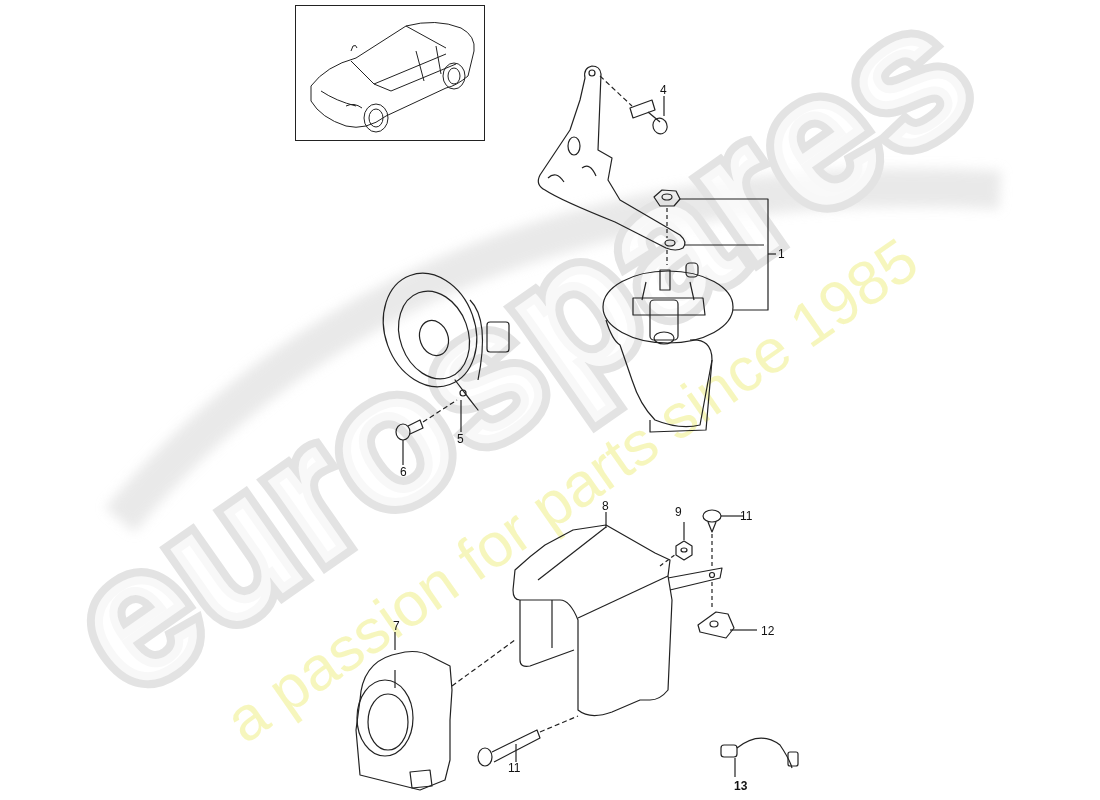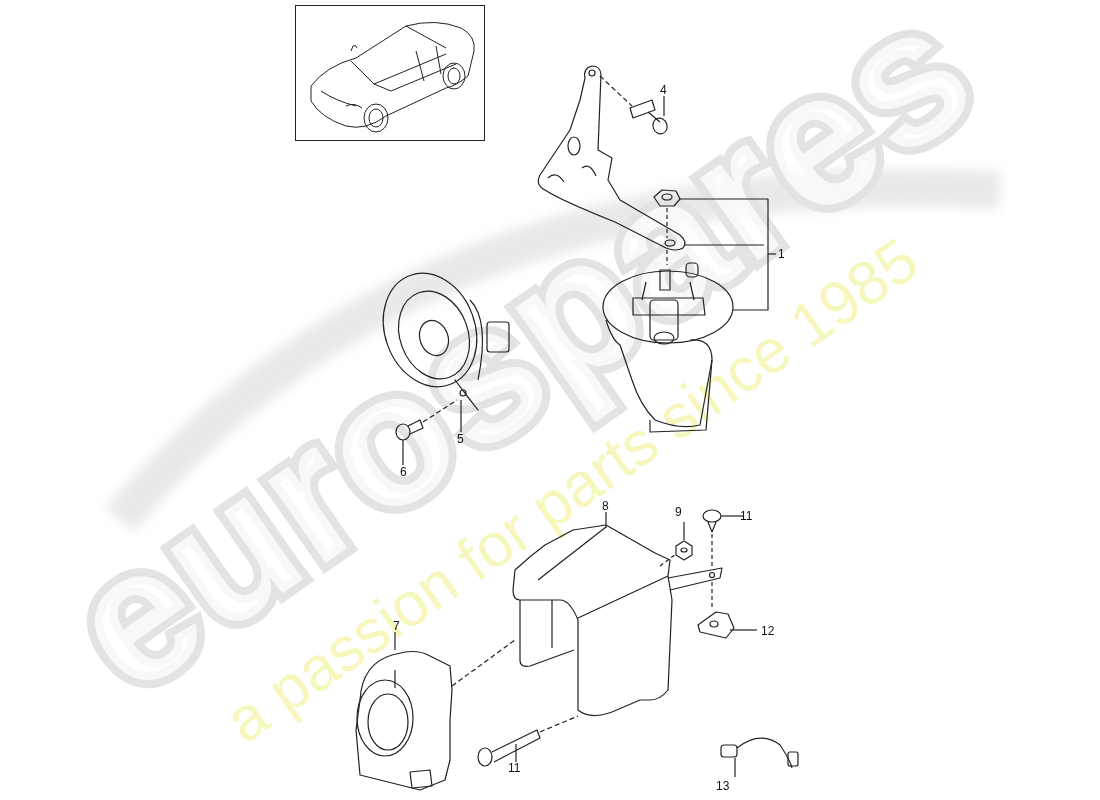--- a/index.html
+++ b/index.html
@@ -175,15 +175,15 @@
   <span class="callout" style="left:778px;top:248px;">1</span>
   <span class="callout" style="left:660px;top:84px;">4</span>
   <span class="callout" style="left:457px;top:433px;">5</span>
   <span class="callout" style="left:400px;top:466px;">6</span>
   <span class="callout" style="left:393px;top:620px;">7</span>
   <span class="callout" style="left:602px;top:500px;">8</span>
   <span class="callout" style="left:675px;top:506px;">9</span>
   <span class="callout" style="left:508px;top:762px;">11</span>
   <span class="callout" style="left:740px;top:510px;">11</span>
   <span class="callout" style="left:761px;top:625px;">12</span>
-  <span class="callout" style="left:716px;top:780px;">13</span>
+  <span class="callout" style="left:734px;top:780px;font-weight:bold;">13</span>
 
 </div>
 
 </body></html>

